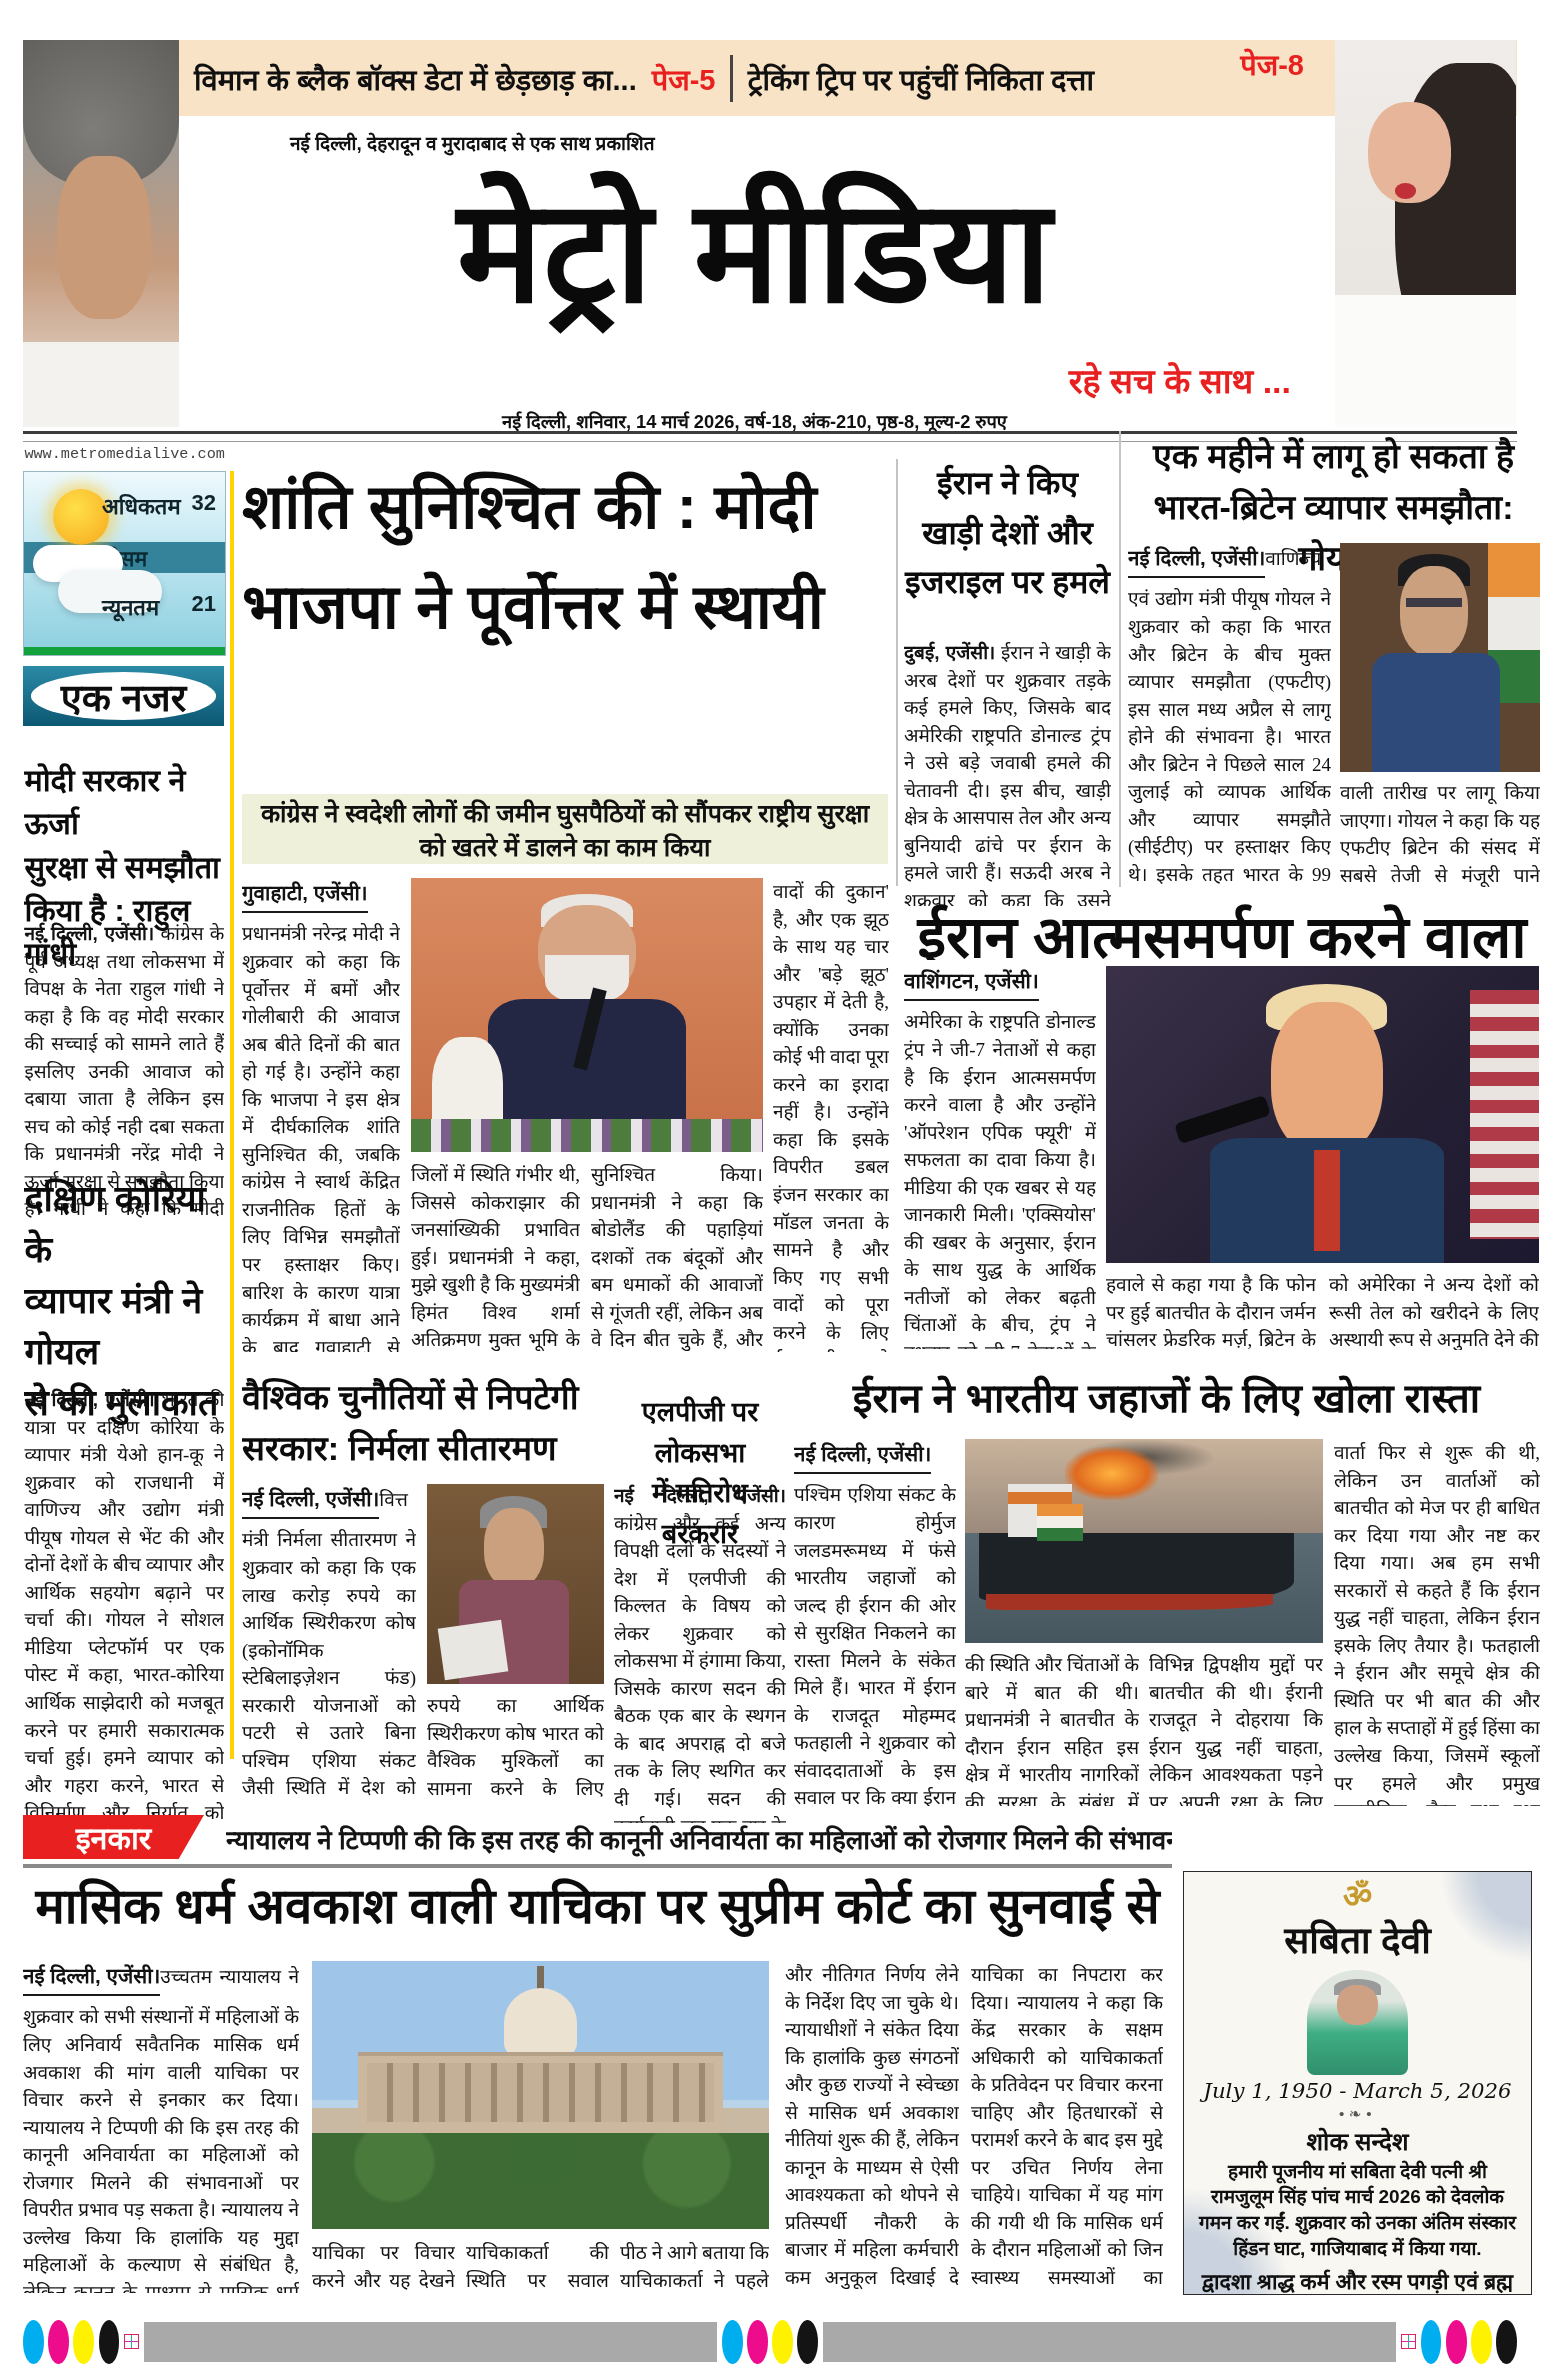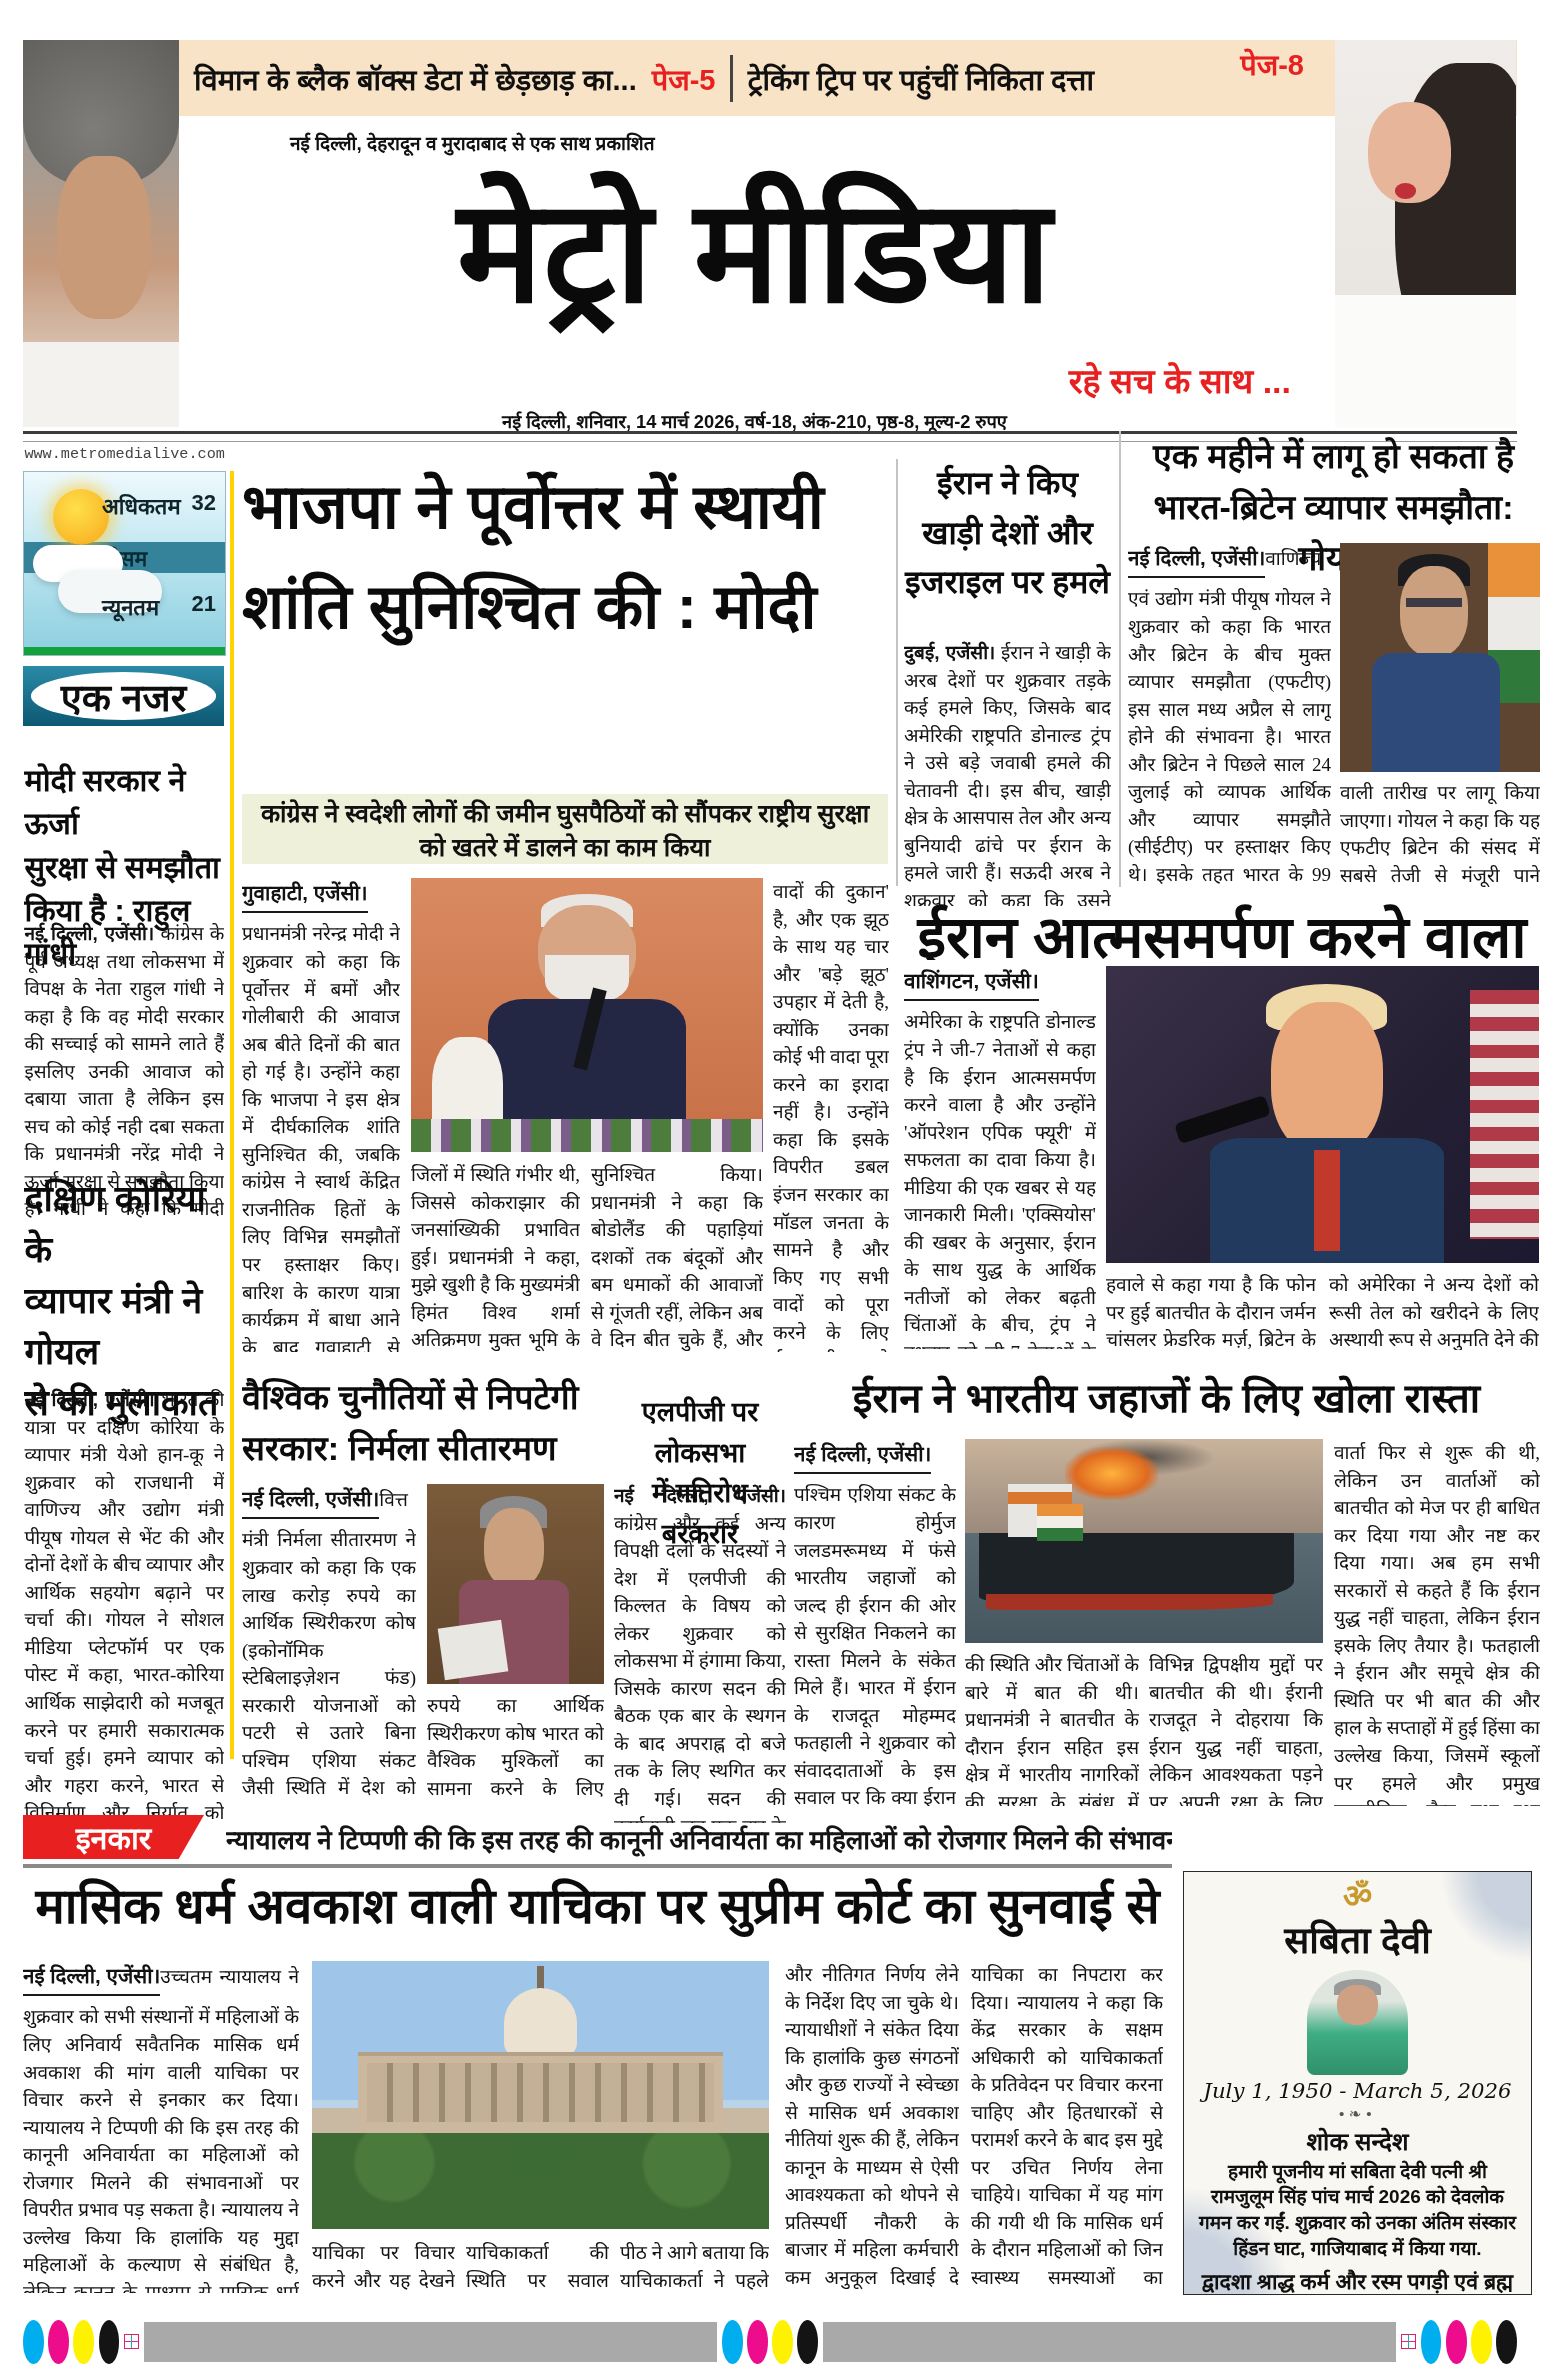--- a/index.html
+++ b/index.html
@@ -244,22 +244,22 @@
   <div class="abs hl h-korea">
     <div>दक्षिण कोरिया के</div>
     <div>व्यापार मंत्री ने गोयल</div>
     <div>से की मुलाकात</div>
   </div>
   <p class="abs bt b-korea"><span class="dli">नई दिल्ली, एजेंसी।</span> <span>भारत की यात्रा पर दक्षिण कोरिया के व्यापार मंत्री येओ हान-कू ने शुक्रवार को राजधानी में वाणिज्य और उद्योग मंत्री पीयूष गोयल से भेंट की और दोनों देशों के बीच व्यापार और आर्थिक सहयोग बढ़ाने पर चर्चा की। गोयल ने सोशल मीडिया प्लेटफॉर्म पर एक पोस्ट में कहा, भारत-कोरिया आर्थिक साझेदारी को मजबूत करने पर हमारी सकारात्मक चर्चा हुई। हमने व्यापार को और गहरा करने, भारत से विनिर्माण और निर्यात को बढ़ावा देने और दोनों देशों के उद्यमों के लिए के लिए नए अवसर खोलने के तरीकों पर भी विचार-विमर्श किया। गोयल के अनुसार इस बातचीत में दोनों पक्षों ने निवेश बढ़ाने, आपूर्ति श्रृंखला सहयोग का विस्तार करने और अधिक पारस्परिक रूप से लाभकारी व्यापार संबंध की दिशा में काम करने की अपनी प्रतिबद्धता दोहराई।</span></p>
 
   <div class="abs yrule"></div>
 
   <div class="abs hl h-modi">
+    <div>शांति सुनिश्चित की : मोदी</div>
     <div>भाजपा ने पूर्वोत्तर में स्थायी</div>
-    <div>शांति सुनिश्चित की : मोदी</div>
   </div>
   <div class="abs modi-sub">कांग्रेस ने स्वदेशी लोगों की जमीन घुसपैठियों को सौंपकर राष्ट्रीय सुरक्षा को खतरे में डालने का काम किया</div>
   <div class="abs bt modi-c1"><span class="dlb">गुवाहाटी, एजेंसी।</span><span>प्रधानमंत्री नरेन्द्र मोदी ने शुक्रवार को कहा कि पूर्वोत्तर में बमों और गोलीबारी की आवाज अब बीते दिनों की बात हो गई है। उन्होंने कहा कि भाजपा ने इस क्षेत्र में दीर्घकालिक शांति सुनिश्चित की, जबकि कांग्रेस ने स्वार्थ केंद्रित राजनीतिक हितों के लिए विभिन्न समझौतों पर हस्ताक्षर किए। बारिश के कारण यात्रा कार्यक्रम में बाधा आने के बाद गुवाहाटी से 'डिजिटल' माध्यम से असम के कोकराझार जिले में एक जनसभा को संबोधित करते हुए मोदी ने कहा कि राज्य डबल इंजन सरकार के तहत शांति एवं विकास का एक नया अध्याय लिख रहा है। मोदी ने आरोप लगाया कि कांग्रेस ने स्वदेशी लोगों की जमीन घुसपैठियों को सौंपकर राष्ट्रीय सुरक्षा को खतरे में डालने का काम किया। उन्होंने कहा, आगामी चुनावों में कांग्रेस को दंडित करें और यह स्पष्ट संदेश दें कि इस देश में घुसपैठियों के लिए कोई जगह नहीं है। असम विधानसभा की 126 सीट के लिए चुनाव अप्रैल में होने की संभावना है। मोदी ने आरोप लगाया कि कांग्रेस हमेशा घुसपैठियों के साथ मिलीभगत करती रही है और उसने राज्य की मूल आबादी को कभी कानूनी रूप से भूमि अधिकार नहीं दिए। उन्होंने कहा कि कांग्रेस ने आदिवासी भूमि घुसपैठियों को सौंप दी, और धुबरी तथा गोलपारा जैसे</span></div>
   <div class="abs photo modi-photo">
     <div class="mp-hairw"></div>
     <div class="mp-face"></div>
     <div class="mp-beard"></div>
     <div class="mp-vest"></div>
     <div class="mp-sleeve"></div>
     <div class="mp-mic"></div>

